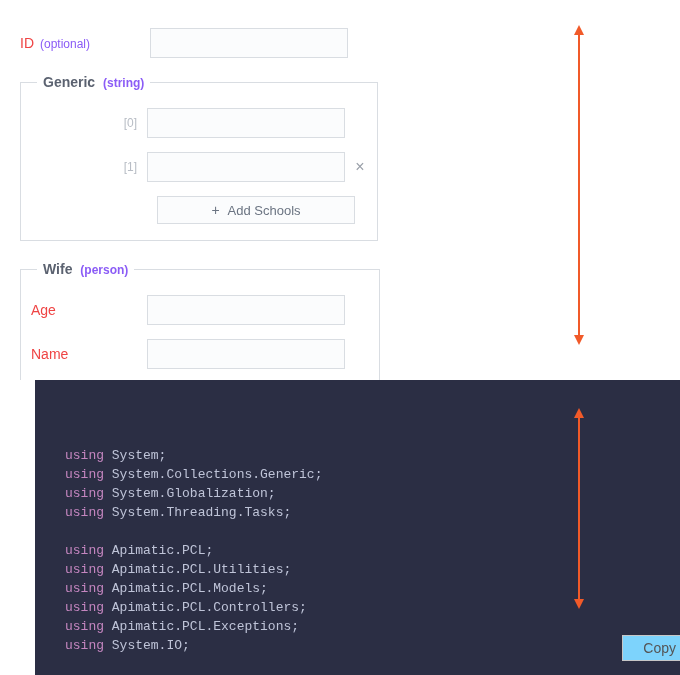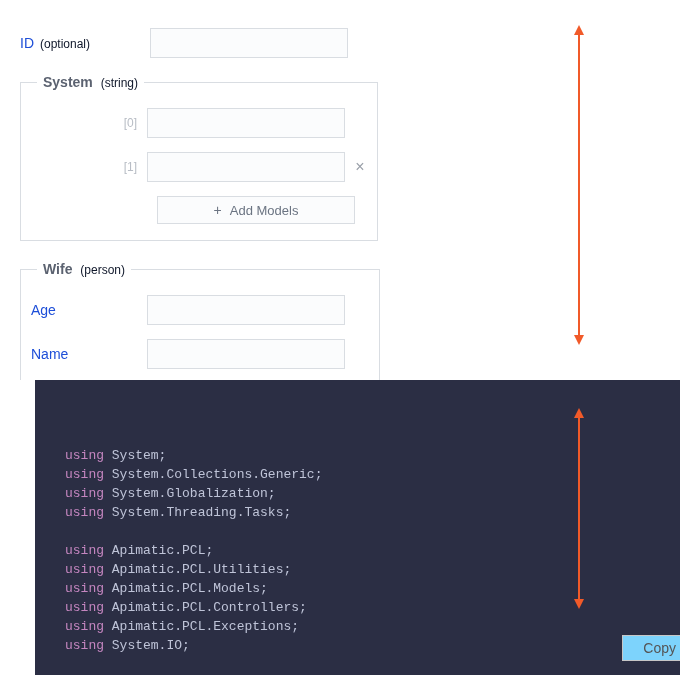--- a/index.html
+++ b/index.html
@@ -27,25 +27,25 @@
     align-items: center;
     margin-bottom: 16px;
   }
   .row .label-area {
     width: 130px;
     display: flex;
     align-items: baseline;
     gap: 6px;
   }
   .field-label {
-    color: #1d4ed8;
+    color: #ef4444;
     font-size: 14px;
   }
   .field-hint {
-    color: #0f172a;
+    color: #8b5cf6;
     font-size: 12px;
   }
   input.text-field {
     width: 198px;
     height: 30px;
     border: 1px solid #d9dde2;
     background: #fbfcfd;
     padding: 0 8px;
     font-size: 14px;
     color: #333;
@@ -60,21 +60,21 @@
     position: relative;
   }
   fieldset.group legend {
     padding: 0 6px;
     margin-left: 6px;
     font-size: 14px;
     color: #5b6270;
     font-weight: 600;
   }
   fieldset.group legend .field-hint {
-    font-weight: normal;
+    font-weight: bold;
     margin-left: 4px;
   }
 
   .array-row {
     display: flex;
     align-items: center;
     margin-bottom: 14px;
   }
   .array-row .idx {
     width: 116px;
@@ -200,38 +200,38 @@
   <div class="row">
     <div class="label-area">
       <span class="field-label">ID</span>
       <span class="field-hint">(optional)</span>
     </div>
     <input class="text-field" type="text" value="" style="">
   </div>
 
   <fieldset class="group">
     <legend>
-      <span>System</span>
+      <span>Generic</span>
       <span class="field-hint">(string)</span>
     </legend>
 
     <div class="array-row">
       <span class="idx">[0]</span>
       <input class="text-field" type="text" value="" style="">
     </div>
 
     <div class="array-row">
       <span class="idx">[1]</span>
       <input class="text-field" type="text" value="" style="">
       <span class="remove-x">×</span>
     </div>
 
     <div class="add-btn">
       <span class="plus">+</span>
-      <span>Add Models</span>
+      <span>Add Schools</span>
     </div>
   </fieldset>
 
   <fieldset class="group wife-rows" style="border-bottom:none;padding-bottom:40px;width:360px">
     <legend>
       <span>Wife</span>
       <span class="field-hint">(person)</span>
     </legend>
 
     <div class="row">

